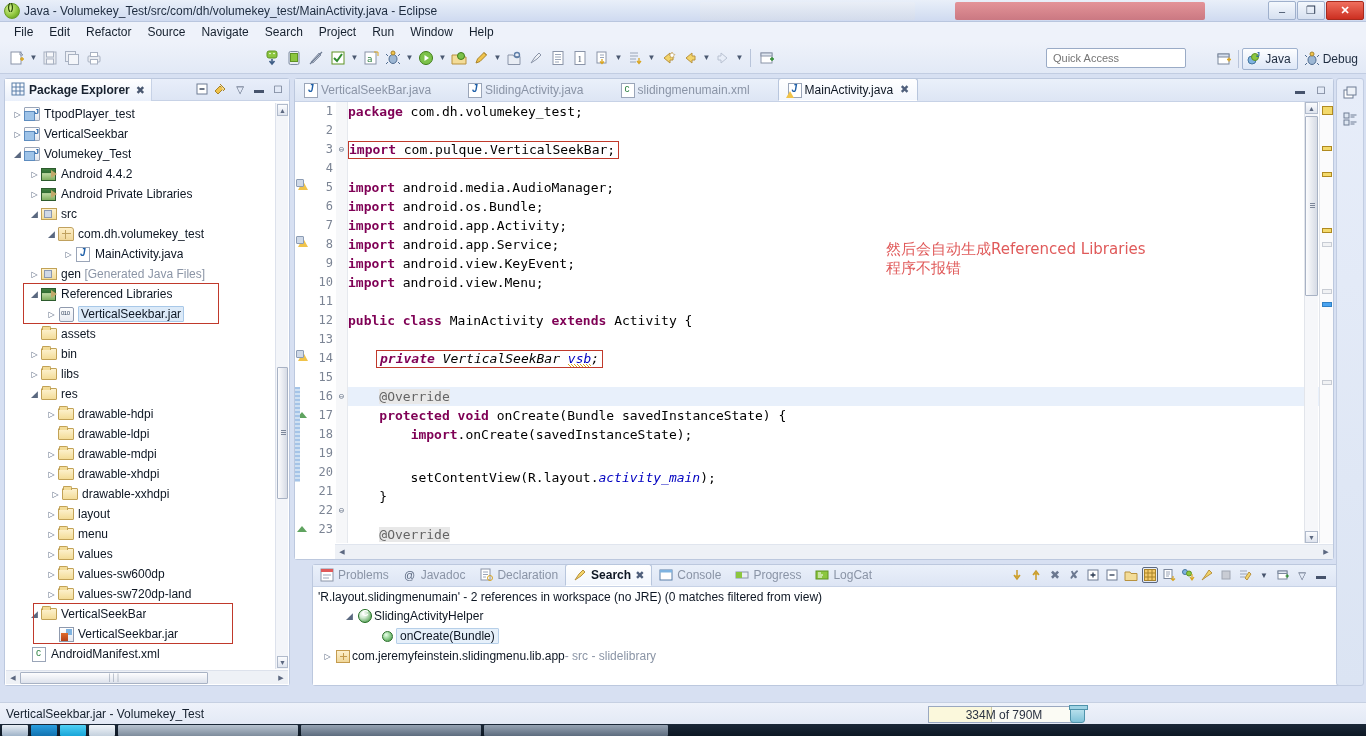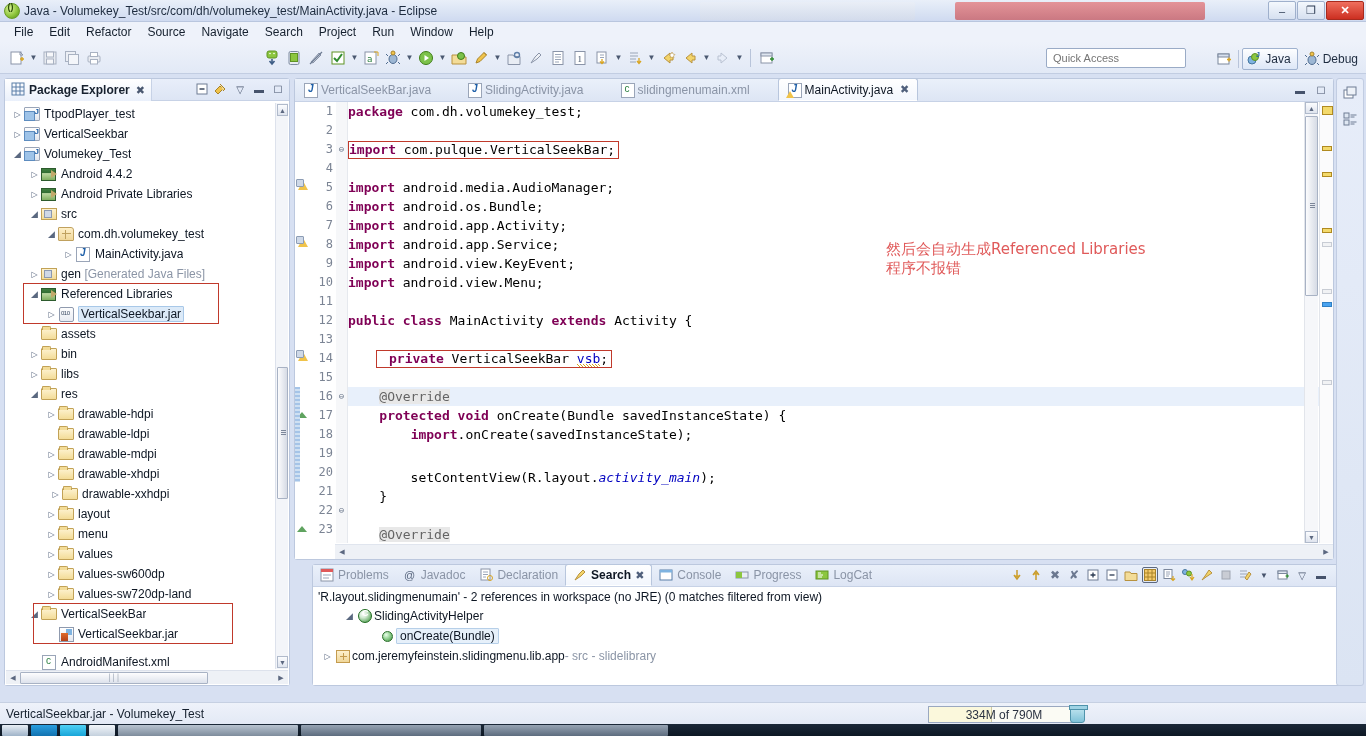--- a/index.html
+++ b/index.html
@@ -918,21 +918,21 @@
               </span>
               <span class="tlabel">VerticalSeekBar</span>
             </div>
             <div class="trow" style="padding-left: 40px;">
               <span class="tw "></span>
               <span class="ticon">
                 <span class="i-jarlib"></span>
               </span>
               <span class="tlabel">VerticalSeekbar.jar</span>
             </div>
-            <div class="trow" style="padding-left: 23px; margin-top: 8px;">
+            <div class="trow" style="padding-left: 13px;">
               <span class="tw "></span>
               <span class="ticon">
                 <span class="i-xml"></span>
               </span>
               <span class="tlabel">AndroidManifest.xml</span>
             </div>
           </div>
         <div class="redbox" id="rb-top" style="left: 18px; top: 182px; width: 196px; height: 41px;"></div>
         <div class="redbox" id="rb-bot" style="left: 28px; top: 502px; width: 200px; height: 41px;"></div>
 
@@ -1074,21 +1074,21 @@
               <div class="cl" style="position: relative;"></div>
               <div class="cl" style="position: relative;"><span class="kw">import</span> android.media.AudioManager;</div>
               <div class="cl" style="position: relative;"><span class="kw">import</span> android.os.Bundle;</div>
               <div class="cl" style="position: relative;"><span class="kw">import</span> android.app.Activity;</div>
               <div class="cl" style="position: relative;"><span class="kw">import</span> android.app.Service;</div>
               <div class="cl" style="position: relative;"><span class="kw">import</span> android.view.KeyEvent;</div>
               <div class="cl" style="position: relative;"><span class="kw">import</span> android.view.Menu;</div>
               <div class="cl" style="position: relative;"></div>
               <div class="cl" style="position: relative;"><span class="kw">public</span> <span class="kw">class</span> MainActivity <span class="kw">extends</span> Activity {</div>
               <div class="cl" style="position: relative;"></div>
-              <div class="cl"><div class="cl" style="position: relative; display: inline-block; border: 1px solid rgb(192, 57, 43); height: 18px; line-height: 16px; padding-right: 3px; margin-left: 28px; padding-left: 12px;"><span class="kw">private</span> VerticalSeekBar <span class="fld wavy">vsb</span>;</div></div>
+              <div class="cl"><div class="cl" style="position: relative; display: inline-block; border: 1px solid rgb(192, 57, 43); height: 18px; line-height: 16px; padding-right: 3px; margin-left: 28px; padding-left: 3px; font-style: italic;"><span class="kw">private</span> VerticalSeekBar <span class="fld wavy">vsb</span>;</div></div>
               <div class="cl" style="position: relative;"></div>
               <div class="cl hl-line" style="position: relative;">    <span class="ann">@Override</span></div>
               <div class="cl" style="position: relative;">    <span class="kw">protected</span> <span class="kw">void</span> onCreate(Bundle savedInstanceState) {</div>
               <div class="cl" style="position: relative;">        <span class="kw">import</span>.onCreate(savedInstanceState);</div>
               <div class="cl" style="position: relative; margin-top: 24px;">        setContentView(R.layout.<span class="static-italic">activity_main</span>);</div>
               <div class="cl" style="position: relative;">    }</div>
               <div class="cl" style="position: relative;"></div>
               <div class="cl" style="position: relative;">    <span class="ann">@Override</span></div>
               <div class="cl" style="position: relative;">    <span class="kw">public</span> <span class="kw">boolean</span> onKeyDown(<span class="kw">int</span> keyCode, KeyEvent event) {</div>
             </div>

